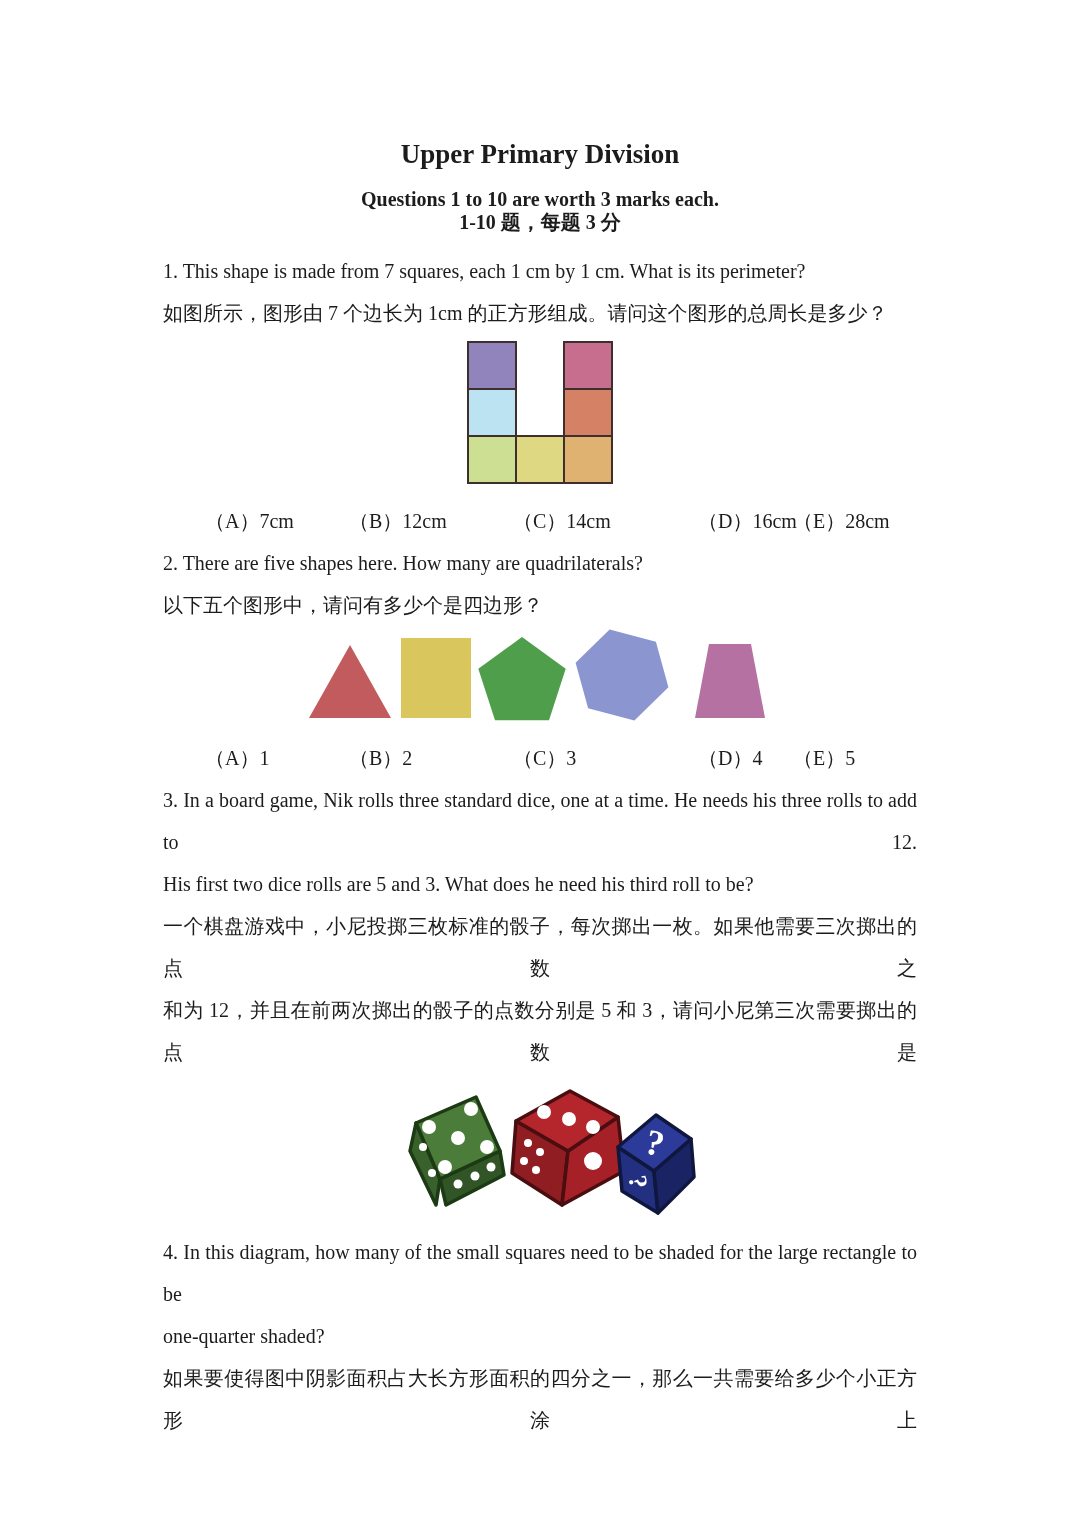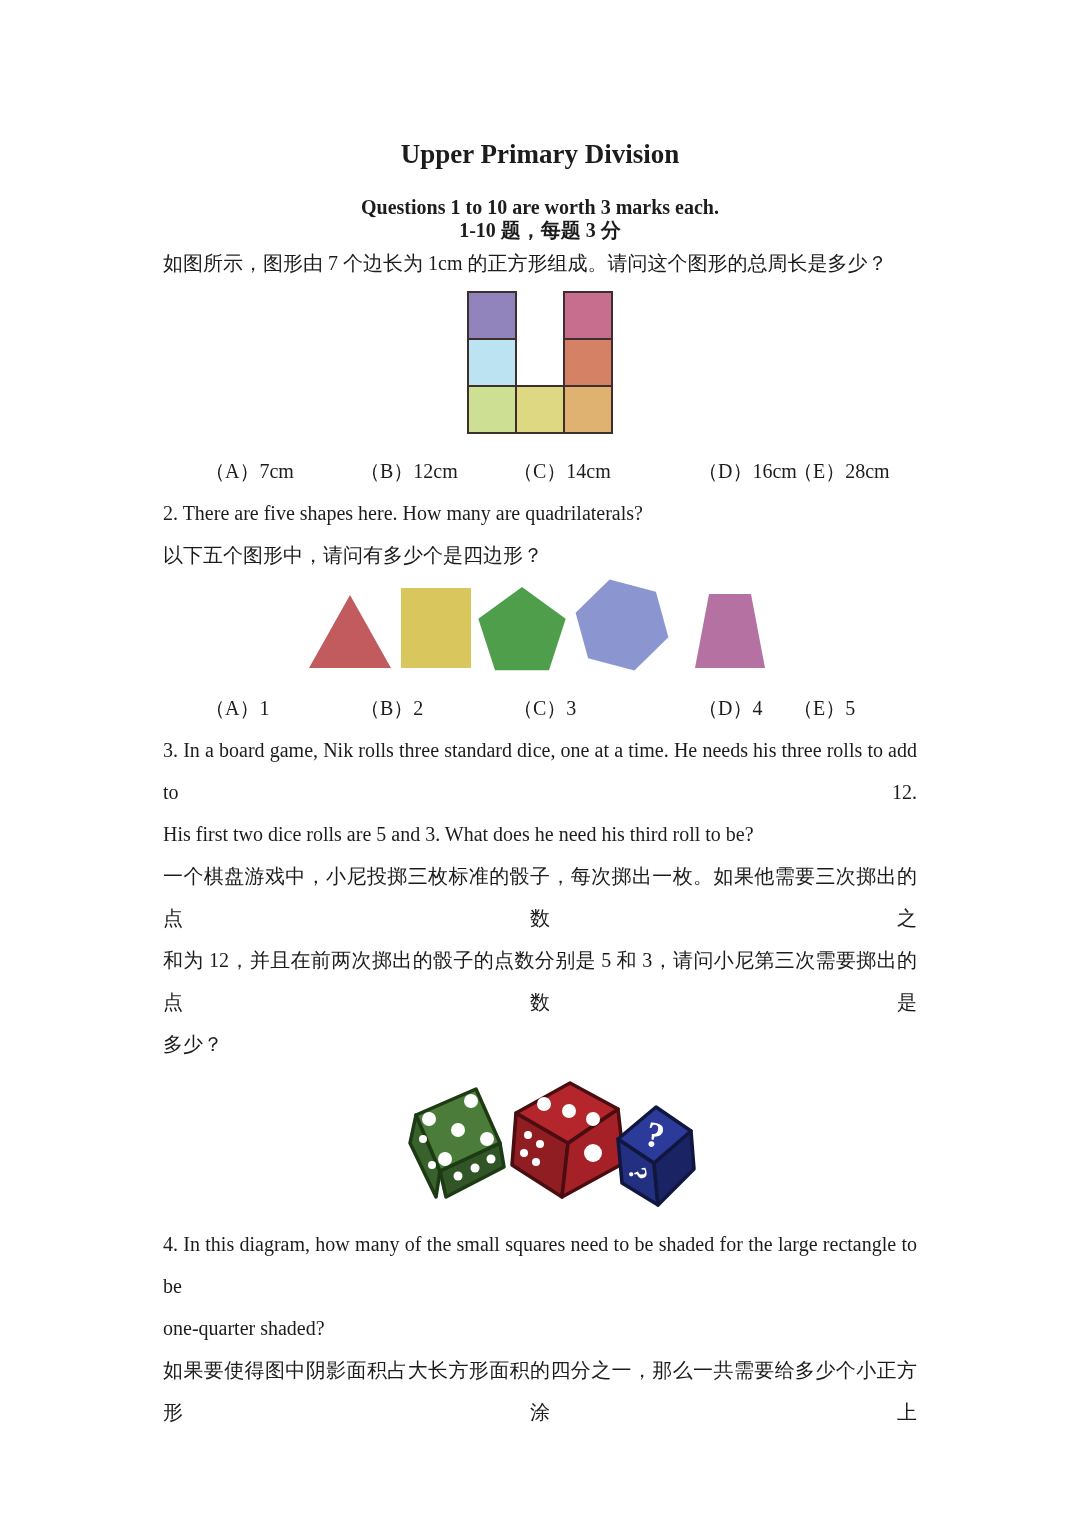--- a/index.html
+++ b/index.html
@@ -8,46 +8,47 @@
     width:1080px;height:1528px;
     background:#ffffff;
     box-sizing:border-box;
     padding:138px 163px 8px 163px;
     font-family:"Liberation Serif","DejaVu Serif",serif;
     color:#1c1c1c;
     overflow:hidden;
   }
   .title{font-size:27px;font-weight:bold;text-align:center;margin:0;line-height:32px;}
   .sub{font-size:20px;font-weight:bold;text-align:center;margin:0;line-height:23px;}
-  .sub-en{margin-top:26px;}
+  .sub-en{margin-top:18px;}
   .sub-zh{margin-top:0;}
   .line{font-size:20px;line-height:42px;margin:0;}
   .just{text-align:justify;text-align-last:justify;}
   .m16{margin-top:16px;}
   .opts{position:relative;height:42px;font-size:20px;line-height:42px;margin:0;text-decoration:underline;}
   .opts .opt{position:absolute;top:0;white-space:nowrap;}
-  .o0{left:42px}.o1{left:197px}.o2{left:350px}.o3{left:535px}.o4{left:630px}
+  .o0{left:42px}.o1{left:186px}.o2{left:350px}.o3{left:535px}.o4{left:630px}
   .fig{display:block;}
   .fig1{margin:6px auto 0 auto;}
   .fig2{margin:2px 0 0 146px;}
   .fig3{margin:8px 0 0 225px;}
   .opts.after-fig1{margin-top:14px;}
   .opts.after-fig2{margin-top:14px;}
   .opts.after-fig3{margin-top:8px;}
   svg{display:block;}
 </style>
 </head>
 <body>
 
 <div class="page">
 
   <h1 class="title">Upper Primary Division</h1>
   <p class="sub sub-en">Questions 1 to 10 are worth 3 marks each.</p>
   <p class="sub sub-zh">1-10 题，每题 3 分</p>
 
+  <p class="line m16">1. This shape is made from 7 squares, each 1 cm by 1 cm. What is its perimeter?</p>
   <p class="line">如图所示，图形由 7 个边长为 1cm 的正方形组成。请问这个图形的总周长是多少？</p>
 
   <svg class="fig fig1" width="148" height="146" viewBox="0 0 148 146">
     <g stroke="#3e2f2c" stroke-width="2">
       <rect x="2" y="2" width="48" height="47" fill="#9183bb"></rect>
       <rect x="98" y="2" width="48" height="47" fill="#c76e8e"></rect>
       <rect x="2" y="49" width="48" height="47" fill="#bce3f2"></rect>
       <rect x="98" y="49" width="48" height="47" fill="#d58165"></rect>
       <rect x="2" y="96" width="48" height="47" fill="#ccdf93"></rect>
       <rect x="50" y="96" width="48" height="47" fill="#ded883"></rect>
@@ -79,21 +80,20 @@
     <span class="opt o1">（B）2</span>
     <span class="opt o2">（C）3</span>
     <span class="opt o3">（D）4</span>
     <span class="opt o4">（E）5</span>
   </div>
 
   <p class="line just">3. In a board game, Nik rolls three standard dice, one at a time. He needs his three rolls to add to 12.</p>
   <p class="line">His first two dice rolls are 5 and 3. What does he need his third roll to be?</p>
   <p class="line just">一个棋盘游戏中，小尼投掷三枚标准的骰子，每次掷出一枚。如果他需要三次掷出的点数之</p>
   <p class="line just">和为 12，并且在前两次掷出的骰子的点数分别是 5 和 3，请问小尼第三次需要掷出的点数是</p>
-  <p class="line">多少？</p>
 
   <svg class="fig fig3" width="310" height="150" viewBox="0 0 310 150">
 
     <g stroke="#1c3a13" stroke-width="3.5" stroke-linejoin="round">
       <path d="M28,42 L52,98 L48,124 L22,70 Z" fill="#39612c"></path>
       <path d="M52,98 L112,70 L116,94 L58,124 Z" fill="#315526"></path>
       <path d="M28,42 L88,16 L112,70 L52,98 Z" fill="#4c7c3a"></path>
     </g>
     <g fill="#ffffff">
       <circle cx="41" cy="46" r="7"></circle>

